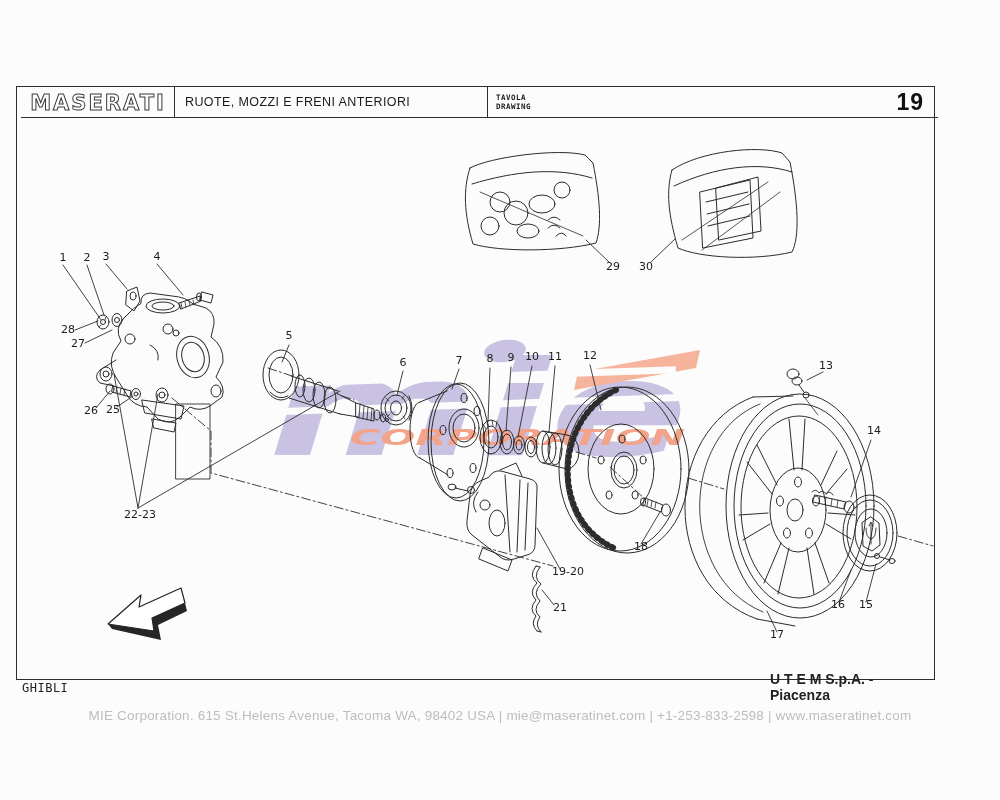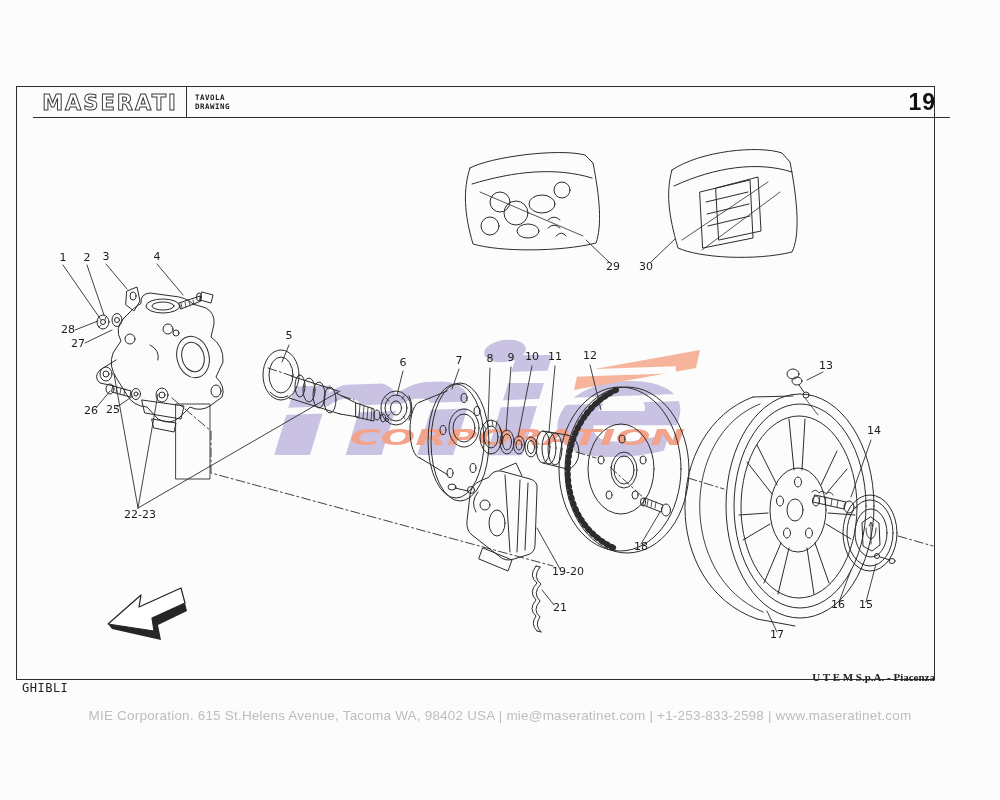--- a/index.html
+++ b/index.html
@@ -6,49 +6,50 @@
   body{
     width:1000px;height:800px;position:relative;
     background:#fcfcfc;overflow:hidden;
     font-family:"Liberation Sans",sans-serif;
   }
   .frame{
     position:absolute;left:16px;top:86px;width:919px;height:594px;
     border:1.6px solid #2e2e2e;box-sizing:border-box;background:transparent;
   }
   .header{
-    position:absolute;left:16px;top:0;width:100%;height:31px;
+    position:absolute;left:4px;top:0;width:100%;height:31px;
     border-bottom:1.4px solid #2e2e2e;box-sizing:border-box;
     display:flex;align-items:stretch;
   }
   .logo-box{width:154px;border-right:1.4px solid #2e2e2e;box-sizing:border-box;display:flex;align-items:center;justify-content:center;}
   .title-it{width:313px;border-right:1.4px solid #2e2e2e;box-sizing:border-box;display:flex;align-items:center;padding-left:10px;font-size:12.5px;letter-spacing:.4px;color:#1a1a1a;}
   .title-en{width:308px;border-right:1.4px solid #2e2e2e;box-sizing:border-box;display:flex;align-items:center;padding-left:10px;font-size:12.5px;letter-spacing:.4px;color:#1a1a1a;}
   .tavola-box{flex:1;display:flex;align-items:center;justify-content:space-between;}
   .tavola-labels{padding-left:8px;font-size:7.5px;font-weight:bold;letter-spacing:.5px;color:#1a1a1a;font-family:"DejaVu Sans Mono",monospace;line-height:1.25;}
   .drawing-number{font-size:23px;font-weight:bold;color:#111;padding-right:14px;letter-spacing:1px;}
   svg.art{position:absolute;left:0;top:0;width:1000px;height:800px;}
   .ghibli{position:absolute;left:22px;top:681px;font-family:"DejaVu Sans Mono",monospace;font-size:12px;color:#222;letter-spacing:.5px;}
-  .utem{position:absolute;left:770px;top:671px;width:165px;text-align:right;font-family:Liberation Serif, serif;font-size:11px;font-weight:bold;color:#222;}
+  .utem{position:absolute;left:770px;top:671px;width:165px;font-family:Liberation Sans, sans-serif;font-size:14px;font-weight:bold;color:#222;}
   .footer-line{
     position:absolute;left:0;top:708px;width:1000px;text-align:center;
     font-size:13.5px;color:#bdbdbd;letter-spacing:.2px;
   }
   .callout{font:11px "DejaVu Sans",sans-serif;fill:#1c1c1c;text-anchor:middle;}
 </style>
 </head>
 <body>
 
 <div class="frame">
   <div class="header">
     <div class="logo-box">
       <svg width="152" height="29" viewBox="0 0 152 29">
         <text x="76" y="21.5" text-anchor="middle" font-family="DejaVu Sans, sans-serif" font-size="21" font-weight="bold" letter-spacing="2" fill="#ffffff" stroke="#3b3b3b" stroke-width="1">MASERATI</text>
       </svg>
     </div>
+    <div class="title-it">RUOTE, MOZZI E FRENI ANTERIORI</div>
     <div class="tavola-box">
       <div class="tavola-labels">
         <div>TAVOLA</div>
         <div>DRAWING</div>
       </div>
       <div class="drawing-number">19</div>
     </div>
   </div>
 </div>
 

